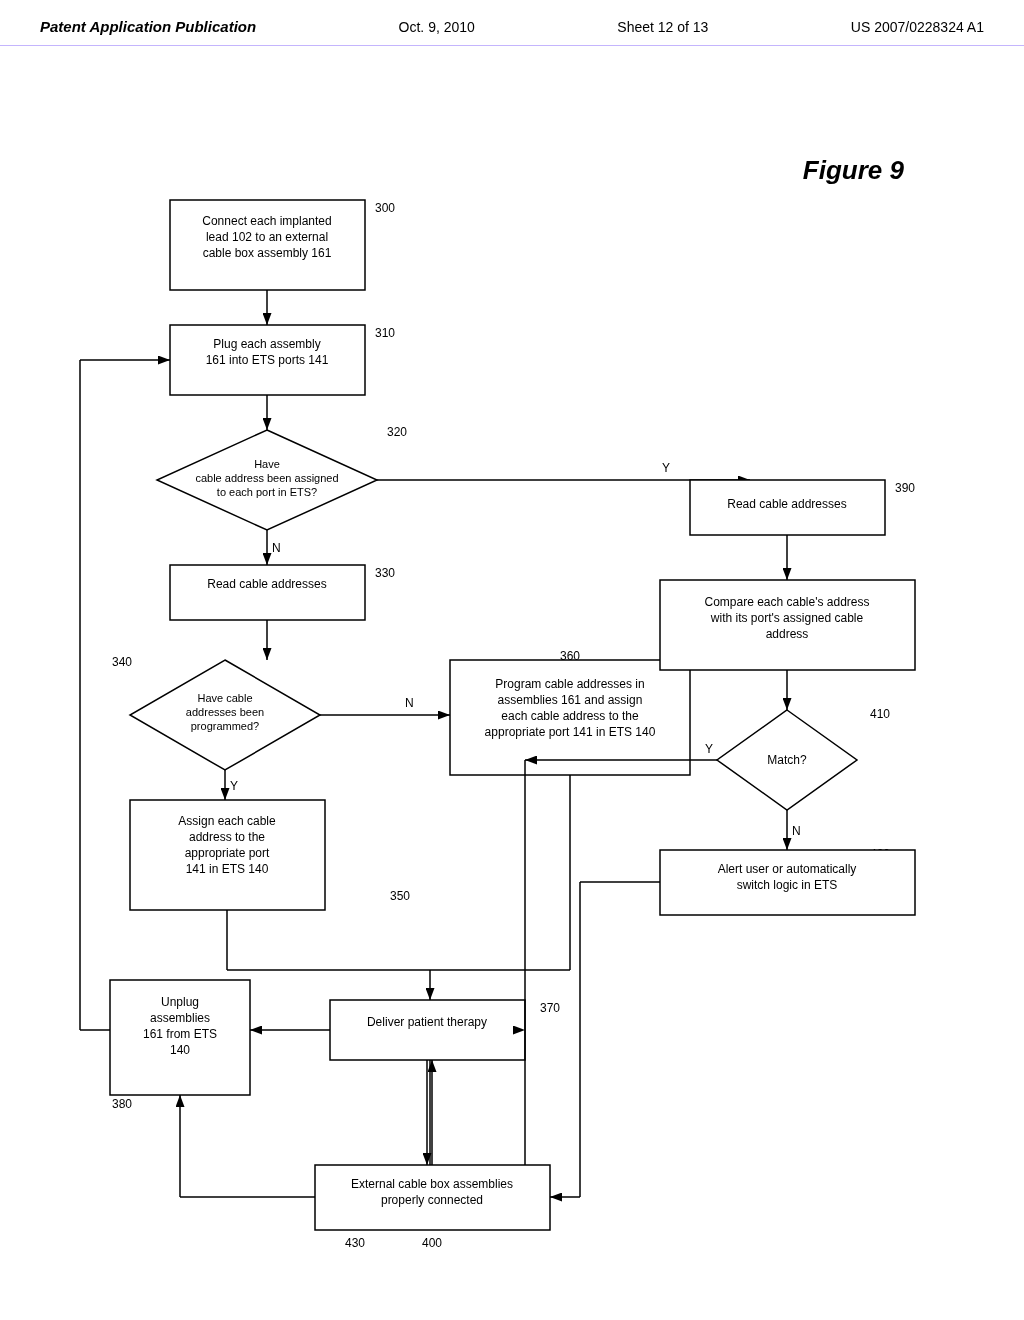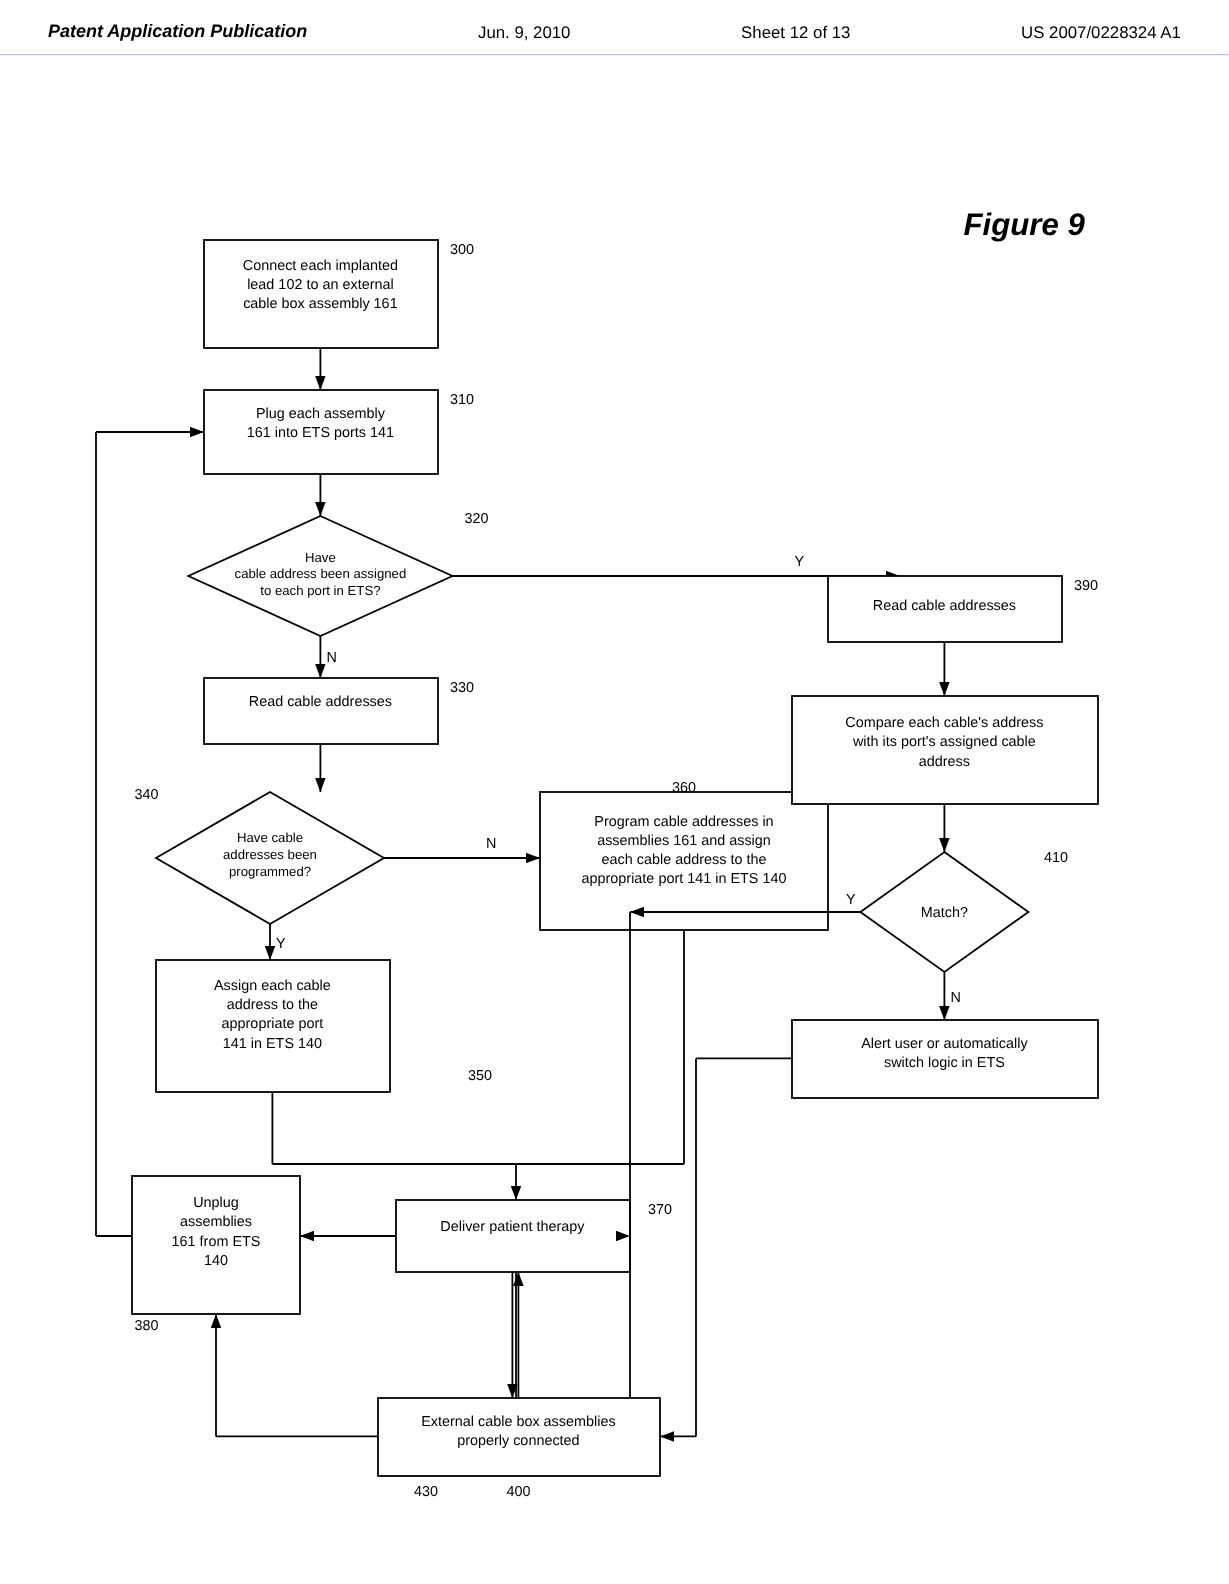--- a/index.html
+++ b/index.html
@@ -26,33 +26,33 @@
       font-style: italic;
     }
     .header-center {
       font-size: 14px;
     }
     .header-right {
       font-size: 14px;
     }
     .figure-title {
       position: absolute;
-      top: 172px;
+      top: 155px;
       right: 120px;
       font-size: 26px;
       font-weight: bold;
       font-style: italic;
     }
   </style>
 </head>
 <body>
 
 <div class="header">
   <div class="header-left">Patent Application Publication</div>
-  <div class="header-center">Jun. 9, 2010</div>
+  <div class="header-center">Oct. 9, 2010</div>
   <div class="header-center">Sheet 12 of 13</div>
   <div class="header-right">US 2007/0228324 A1</div>
 </div>
 
 <div class="figure-title">Figure 9</div>
 
 <svg style="position:absolute;top:140px;left:50px;width:920px;height:1140px;" xmlns="http://www.w3.org/2000/svg">
 
   <defs>
     <marker id="arrowhead" markerWidth="8" markerHeight="6" refX="8" refY="3" orient="auto">

